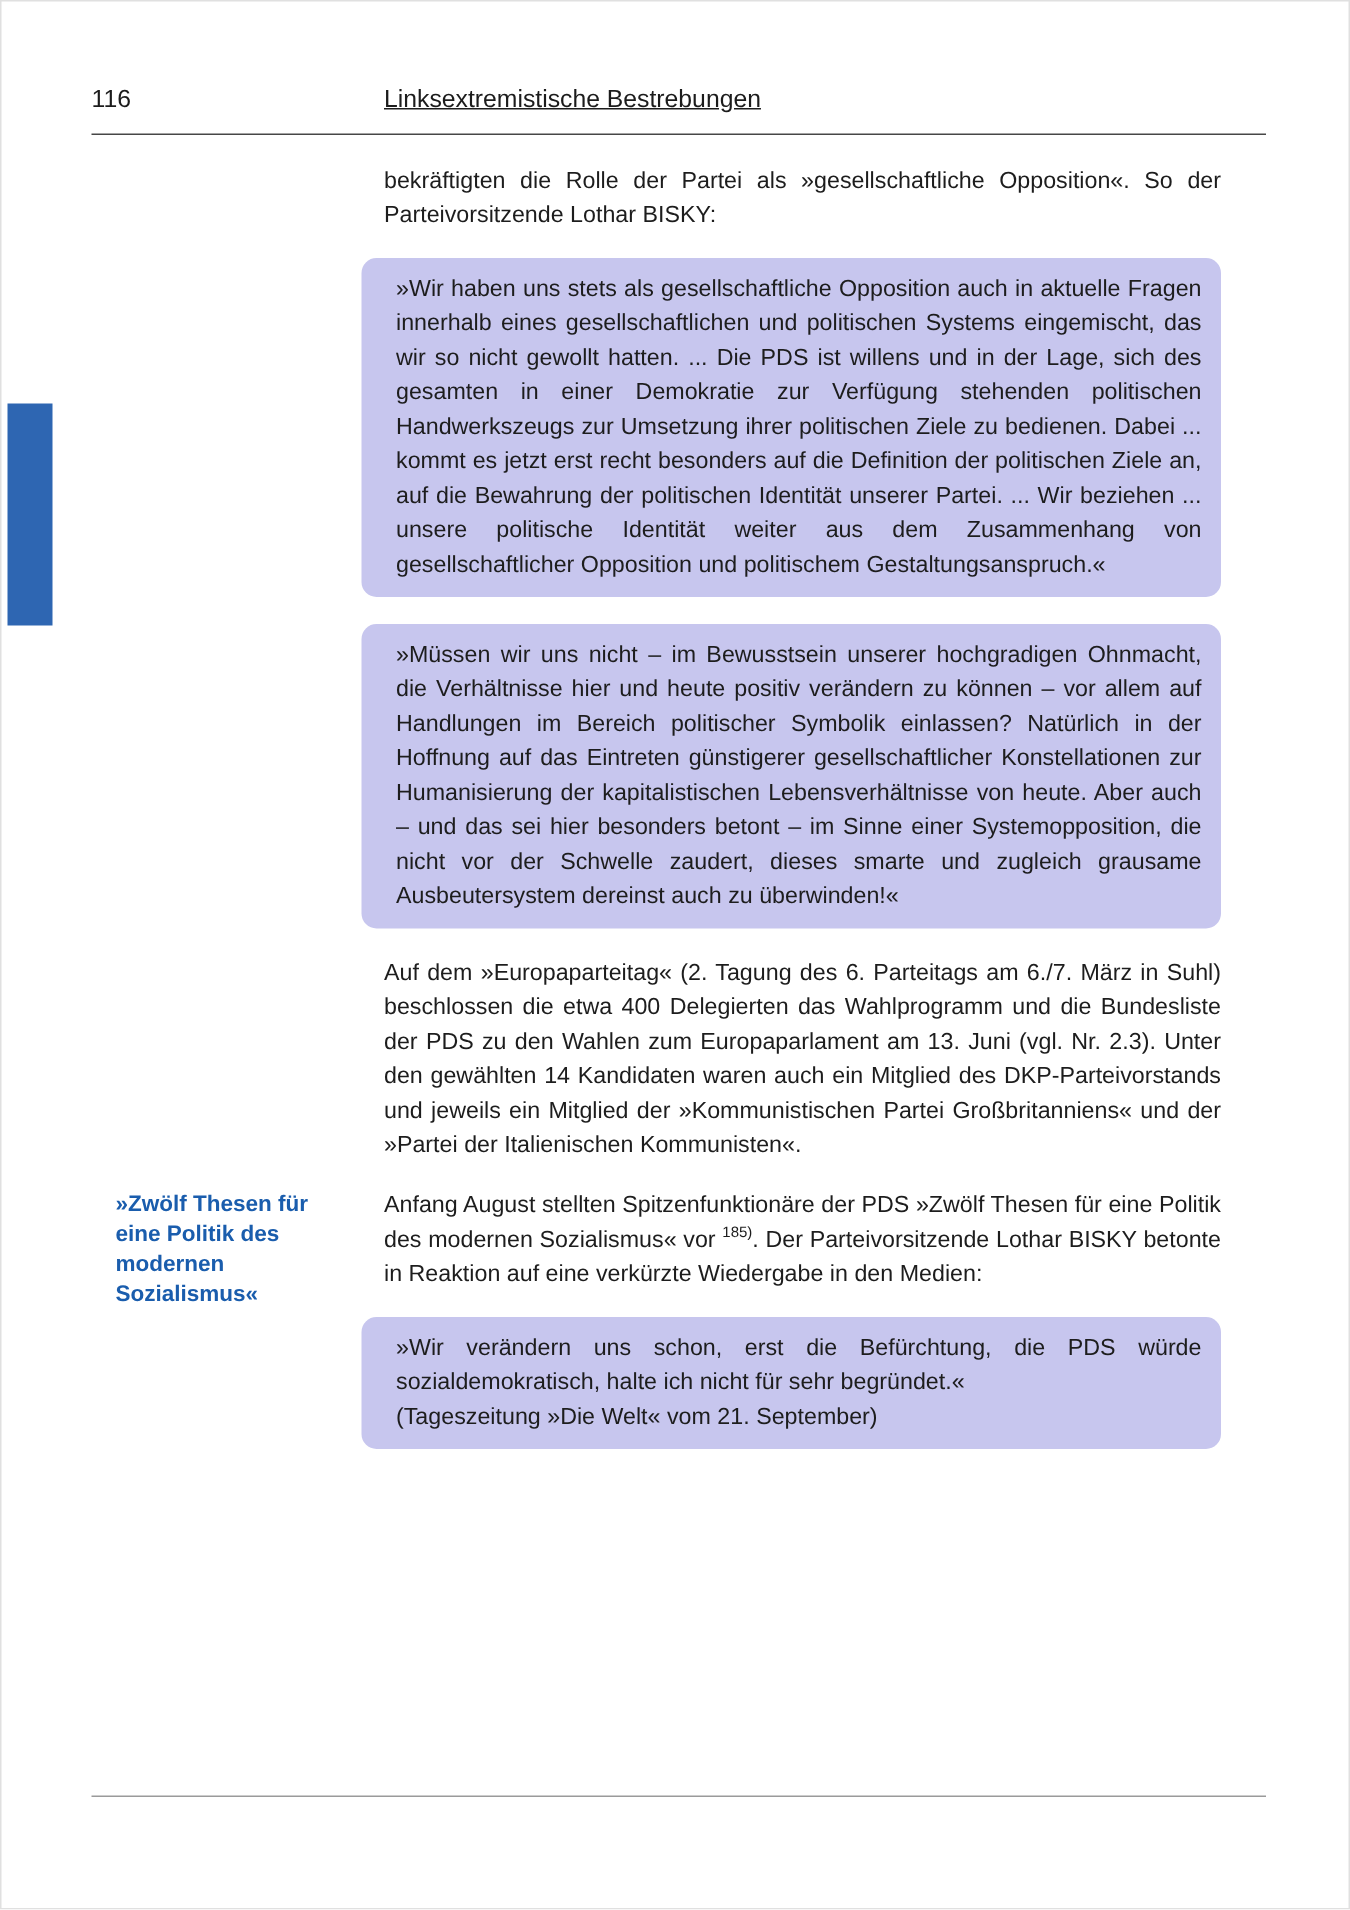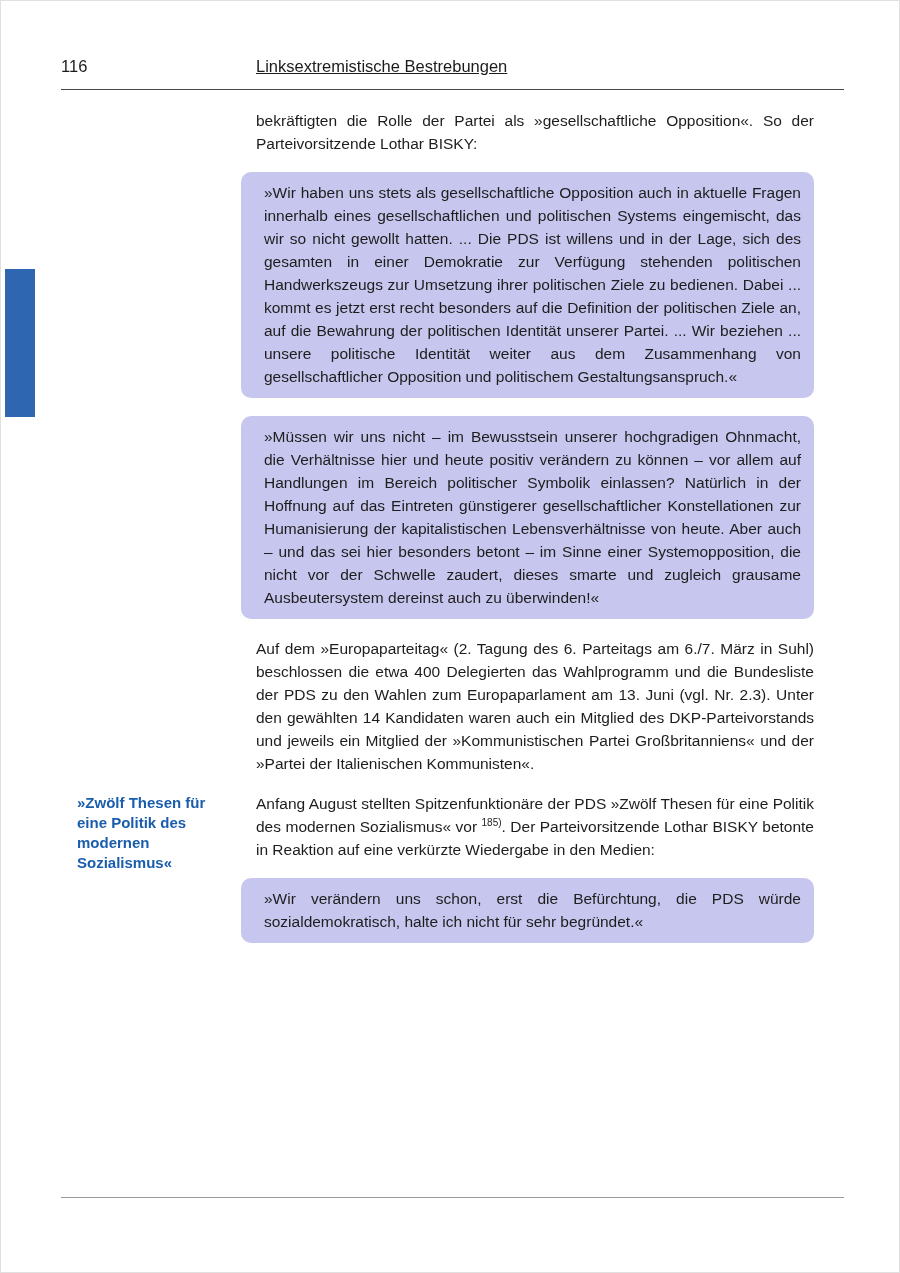--- a/index.html
+++ b/index.html
@@ -89,19 +89,20 @@
 
     <p class="para">Auf dem »Europaparteitag« (2. Tagung des 6. Parteitags am 6./7. März in Suhl) beschlossen die etwa 400 Delegierten das Wahlprogramm und die Bundesliste der PDS zu den Wahlen zum Europaparlament am 13. Juni (vgl. Nr. 2.3). Unter den gewählten 14 Kandidaten waren auch ein Mitglied des DKP-Parteivorstands und jeweils ein Mitglied der »Kommunistischen Partei Großbritanniens« und der »Partei der Italienischen Kommunisten«.</p>
 
     <div class="para4-wrap">
       <div class="margin-note">»Zwölf Thesen für eine Politik des modernen Sozialismus«</div>
       <p class="para"><span>Anfang August stellten Spitzenfunktionäre der PDS »Zwölf Thesen für eine Politik des modernen Sozialismus« vor </span><span class="fnref">185)</span><span>. Der Parteivorsitzende Lothar BISKY betonte in Reaktion auf eine verkürzte Wiedergabe in den Medien:</span></p>
     </div>
 
     <div class="quote">
       <div class="quote-text">»Wir verändern uns schon, erst die Befürchtung, die PDS würde sozialdemokratisch, halte ich nicht für sehr begründet.«</div>
+      <div class="quote-source">(Tageszeitung »Die Welt« vom 21. September)</div>
     </div>
 
   </div>
 
   <div class="bottom-rule"></div>
 
 </div>
 
 </body></html>

